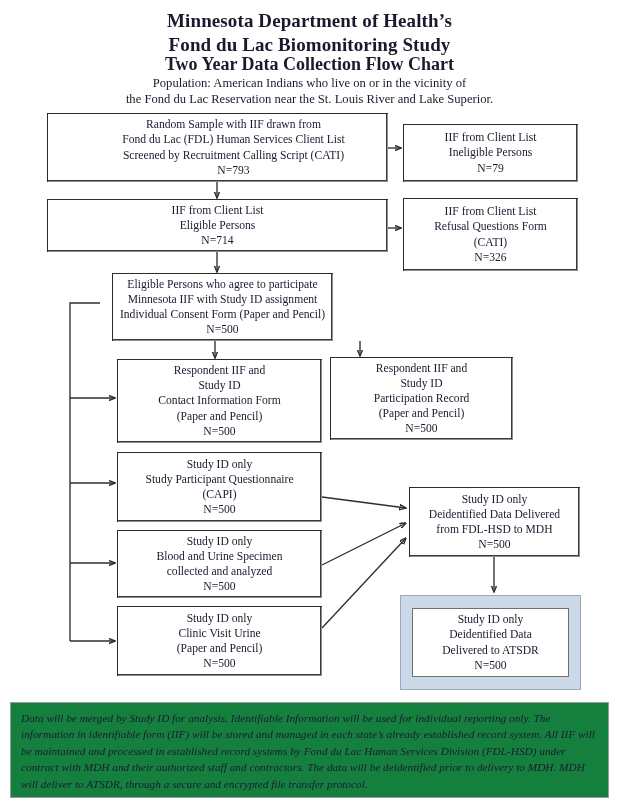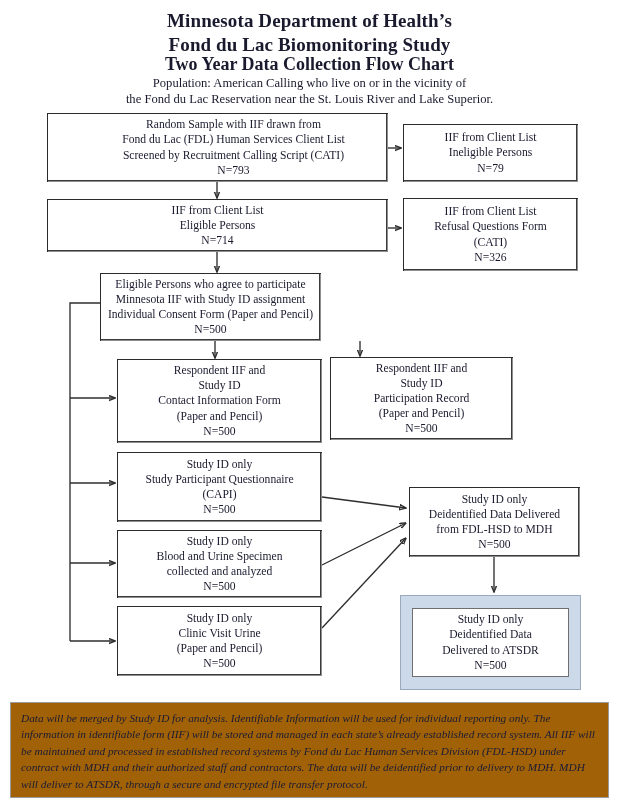--- a/index.html
+++ b/index.html
@@ -44,21 +44,21 @@
   }
   .bluewrap .inner{
     position:absolute;left:11px;top:12px;right:11px;bottom:12px;
     background:#ffffff;border:1px solid #6f6f6f;
     display:flex;align-items:center;justify-content:center;text-align:center;
   }
 
   
   .note{
     position:absolute;box-sizing:border-box;
-    border:1px solid #9b9b9b;background:#a16207;
+    border:1px solid #9b9b9b;background:#15803d;
     padding:7px 9px 8px 10px;
   }
   .note p{
     margin:0;font-style:italic;font-size:11.3px;line-height:1.45;
     text-align:left;color:#1a1a35;
   }
 
   
   svg.conn{position:absolute;left:0;top:0;width:619px;height:808px;
            pointer-events:none;overflow:visible;}
@@ -70,21 +70,21 @@
 <body>
 
 <div id="stage">
 
   <div class="hdr" style="top:9px;">
     <span class="hdr-line t-bold">Minnesota Department of Health’s</span>
     <span class="hdr-line t-bold">Fond du Lac Biomonitoring Study</span>
   </div>
   <div class="hdr" style="top:53px;">
     <span class="hdr-line t-bold2">Two Year Data Collection Flow Chart</span>
-    <span class="hdr-line t-norm">Population:  American Calling who live on or in the vicinity of</span>
+    <span class="hdr-line t-norm">Population:  American Indians who live on or in the vicinity of</span>
     <span class="hdr-line t-norm">the Fond du Lac Reservation near the St. Louis River and Lake Superior.</span>
   </div>
 
   <svg class="conn" viewBox="0 0 619 808">
     <defs>
       <marker id="ah" markerWidth="7" markerHeight="7" refX="6.4" refY="3" orient="auto" markerUnits="userSpaceOnUse">
         <path d="M0,0.35 L6.6,3 L0,5.65 z" fill="#2e2e2e" stroke="none"></path>
       </marker>
     </defs>
 
@@ -140,21 +140,21 @@
 
   <div class="box" style="left:403px;top:198px;width:175px;height:73px;">
     <span class="bt">
       <span class="ln">IIF from Client List</span>
       <span class="ln">Refusal Questions Form</span>
       <span class="ln">(CATI)</span>
       <span class="ln">N=326</span>
     </span>
   </div>
 
-  <div class="box" style="left:100px;top:273px;width:221px;height:68px;">
+  <div class="box" style="left:112px;top:273px;width:221px;height:68px;">
     <span class="bt">
       <span class="ln">Eligible Persons who agree to participate</span>
       <span class="ln">Minnesota IIF with Study ID assignment</span>
       <span class="ln">Individual Consent Form (Paper and Pencil)</span>
       <span class="ln">N=500</span>
     </span>
   </div>
 
   <div class="box" style="left:117px;top:359px;width:205px;height:84px;">
     <span class="bt">

